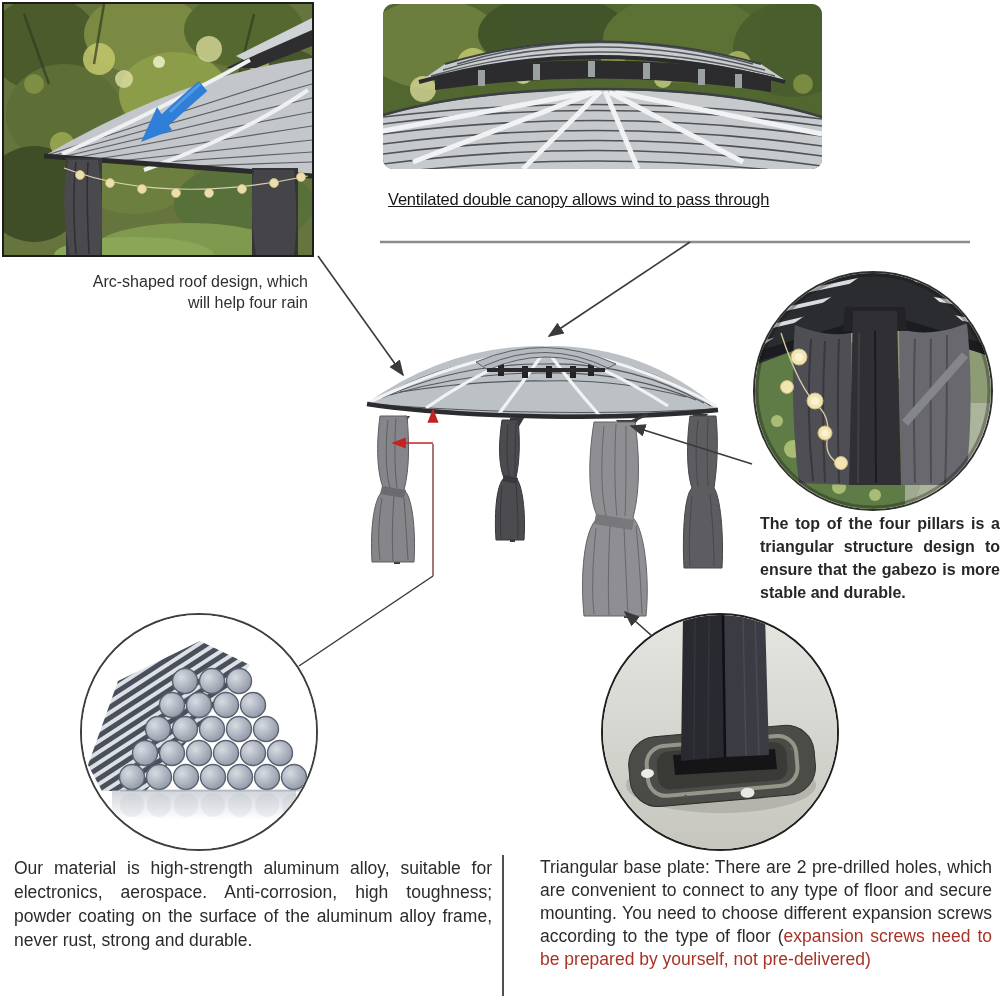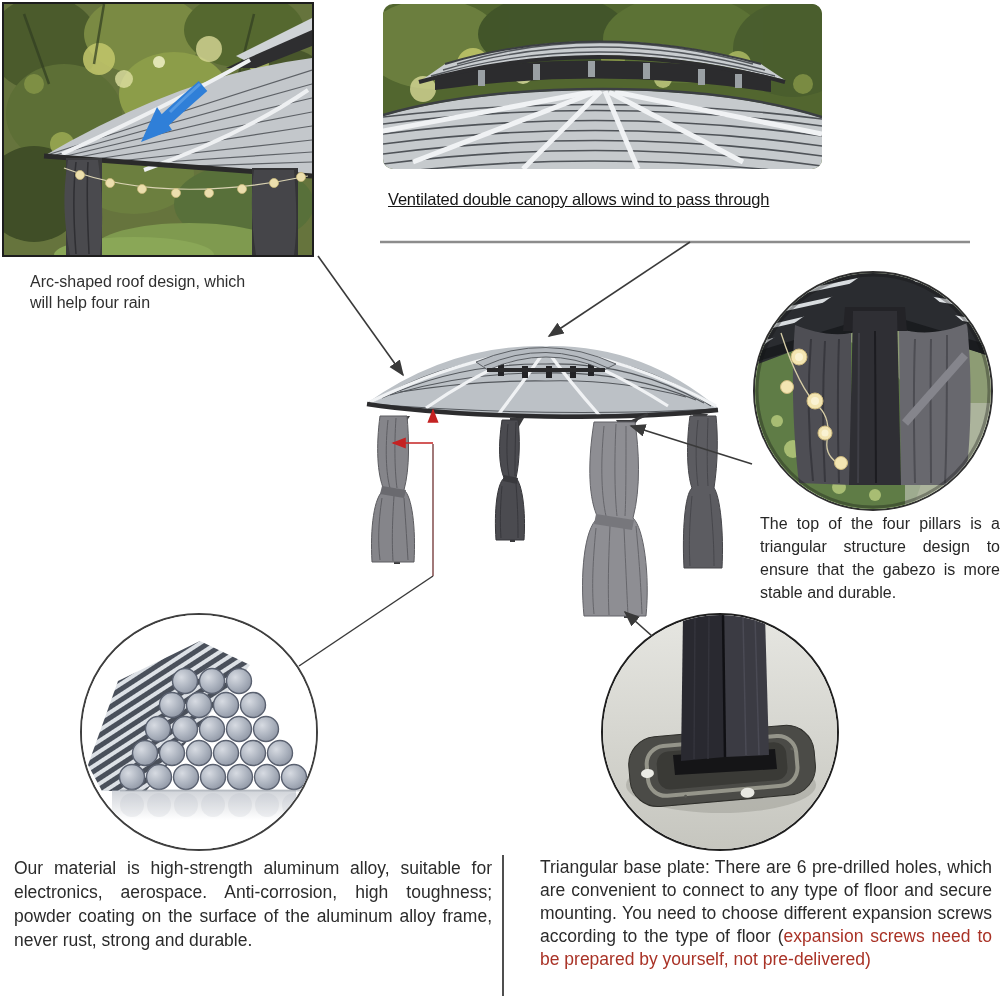--- a/index.html
+++ b/index.html
@@ -3,23 +3,23 @@
 <meta charset="utf-8">
 <style>
   html,body{margin:0;padding:0;background:#fff;}
   .canvas{position:relative;width:1000px;height:1000px;background:#ffffff;overflow:hidden;
           font-family:"Liberation Sans", sans-serif;color:#2b2b2b;}
   .abs{position:absolute;}
   svg{display:block;}
   .photo-arc{left:2px;top:2px;width:308px;height:251px;border:2px solid #1d1d1d;box-sizing:content-box;overflow:hidden;z-index:1;}
   .photo-vent{left:383px;top:4px;width:439px;height:165px;border-radius:10px;overflow:hidden;z-index:1;}
   .cap{line-height:1.32;}
-  .cap-arc{left:30px;top:271px;width:260px;text-align:left;font-size:16px;line-height:21px;color:#2f2f2f;z-index:2;}
+  .cap-arc{left:48px;top:271px;width:260px;text-align:right;font-size:16px;line-height:21px;color:#2f2f2f;z-index:2;}
   .cap-vent{left:388px;top:189px;white-space:nowrap;font-size:16.5px;letter-spacing:-0.2px;color:#161616;z-index:2;text-decoration:underline;}
-  .cap-pillar{left:760px;top:512px;width:240px;font-size:16px;line-height:23px;text-align:justify;color:#272727;z-index:2;}
+  .cap-pillar{left:760px;top:512px;width:240px;font-size:16px;line-height:23px;text-align:justify;color:#272727;z-index:2;font-weight:bold;}
   .cap-material{left:14px;top:856px;width:478px;font-size:17.5px;line-height:24px;text-align:justify;color:#2b2b2b;z-index:2;}
   .cap-base{left:540px;top:856px;width:452px;font-size:17.5px;line-height:23px;text-align:justify;color:#2b2b2b;z-index:2;}
   .cap-base .red{color:#a93226;}
   .divider{left:502px;top:855px;width:2px;height:141px;background:#4f4f4f;z-index:2;}
   .gazebo{left:330px;top:328px;width:420px;height:302px;z-index:1;}
   .inset{border-radius:50%;overflow:hidden;z-index:2;}
   .inset-pillar{left:753px;top:271px;width:236px;height:236px;border:2px solid #2f2f2f;}
   .inset-material{left:80px;top:613px;width:234px;height:234px;border:2px solid #3f3f3f;background:#fff;}
   .inset-base{left:601px;top:613px;width:234px;height:234px;border:2px solid #1f1f1f;}
   .connectors{left:0;top:0;width:1000px;height:1000px;z-index:3;pointer-events:none;}
@@ -410,15 +410,15 @@
     <line x1="433" y1="576" x2="299" y2="666" stroke="#3a3a3a" stroke-width="1.5"></line>
     <line x1="433" y1="444" x2="433" y2="576" stroke="#7a4040" stroke-width="1.4"></line>
     <line x1="433" y1="443" x2="393" y2="443" stroke="#c42222" stroke-width="1.6" marker-end="url(#ahr)"></line>
     <line x1="433" y1="422" x2="433" y2="410" stroke="#c42222" stroke-width="1.6" marker-end="url(#ahr)"></line>
   </svg>
 
   <div class="abs cap cap-material">Our material is high-strength aluminum alloy, suitable for electronics, aerospace. Anti-corrosion, high toughness; powder coating on the surface of the aluminum alloy frame, never rust, strong and durable.</div>
 
   <div class="abs divider"></div>
 
-  <div class="abs cap cap-base"><span>Triangular base plate: There are 6 pre-drilled holes, which are convenient to connect to any type of floor and secure mounting. You need to choose different expansion screws according to the type of floor (</span><span class="red">expansion screws need to be prepared by yourself, not pre-delivered)</span></div>
+  <div class="abs cap cap-base"><span>Triangular base plate: There are 2 pre-drilled holes, which are convenient to connect to any type of floor and secure mounting. You need to choose different expansion screws according to the type of floor (</span><span class="red">expansion screws need to be prepared by yourself, not pre-delivered)</span></div>
 
 </div>
 
 </body></html>

